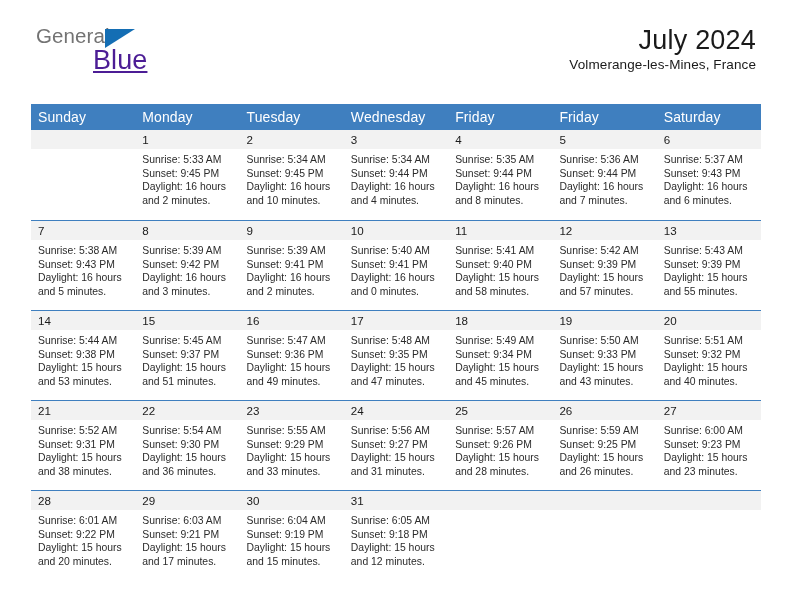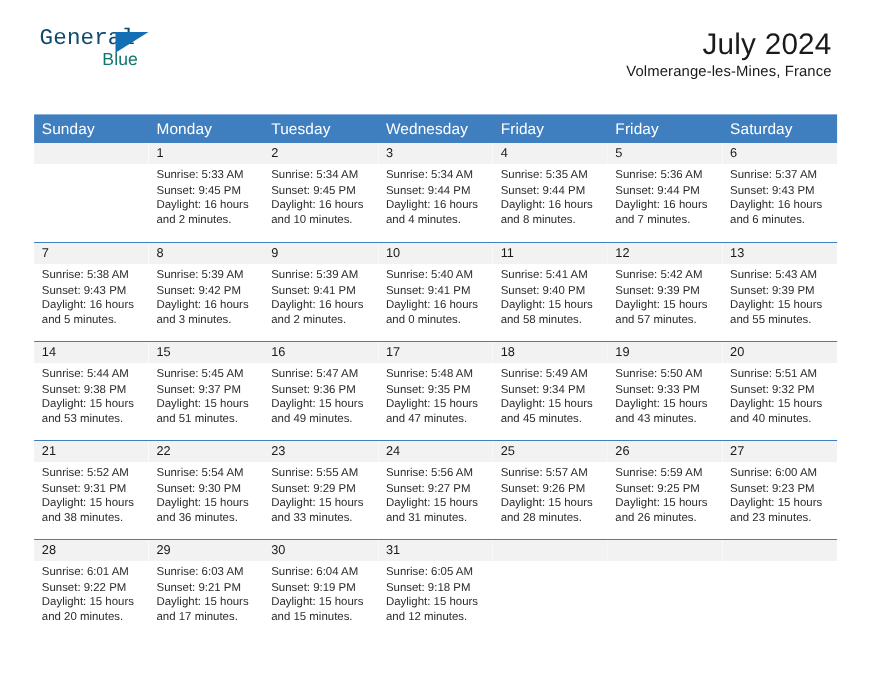--- a/index.html
+++ b/index.html
@@ -18,40 +18,40 @@
     position: relative;
     height: 70px;
     padding: 26px 36px 0 36px;
     display: flex;
     justify-content: space-between;
     align-items: flex-start;
   }
   .logo { position: relative; width: 130px; height: 46px; line-height: 1; }
   .logo-general {
     font-size: 20.5px;
-    color: #0c4a6e;
+    color: #737373;
     letter-spacing: .1px;
     display: inline-block;
-    font-family: Liberation Mono, monospace;
   }
   .logo-tri {
     position: absolute;
     left: 69px;
     top: 3px;
     width: 0; height: 0;
     border-left: 30px solid #146eb4;
     border-bottom: 19px solid transparent;
   }
   .logo-blue {
     position: absolute;
     left: 57px;
     top: 21px;
-    font-size: 16px;
-    color: #0f766e;
+    font-size: 27px;
+    color: #4c1d95;
     letter-spacing: .1px;
+    text-decoration: underline;
   }
   .title-block { text-align: right; padding-top: 0px; }
   .cal-title {
     font-size: 27px;
     font-weight: 400;
     color: #1a1a1a;
     letter-spacing: .2px;
     line-height: 1.1;
   }
   .cal-subtitle {

